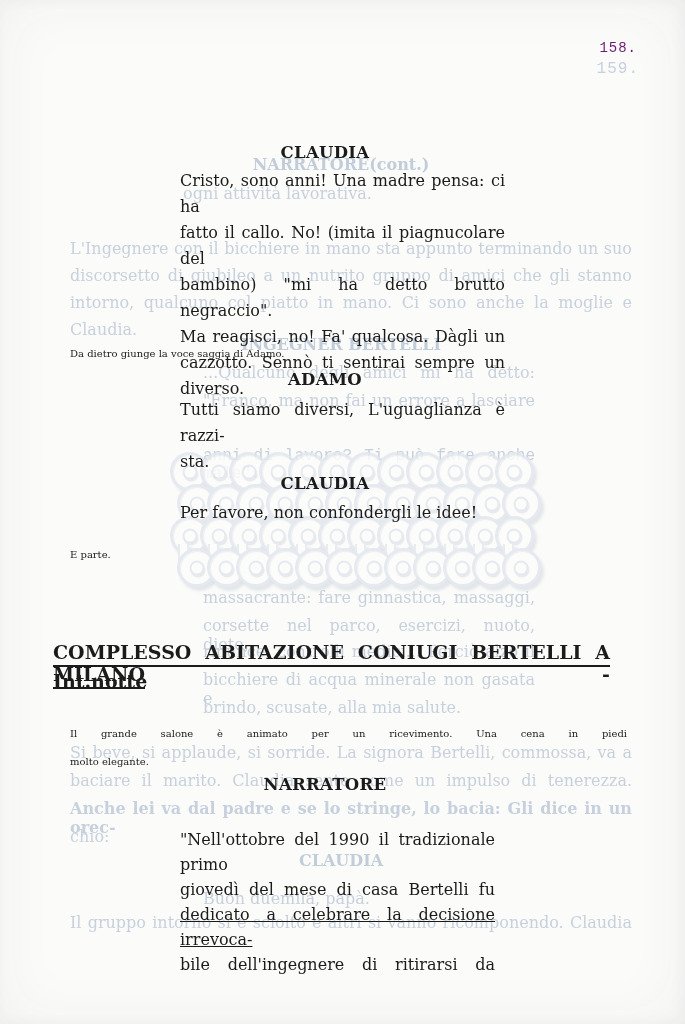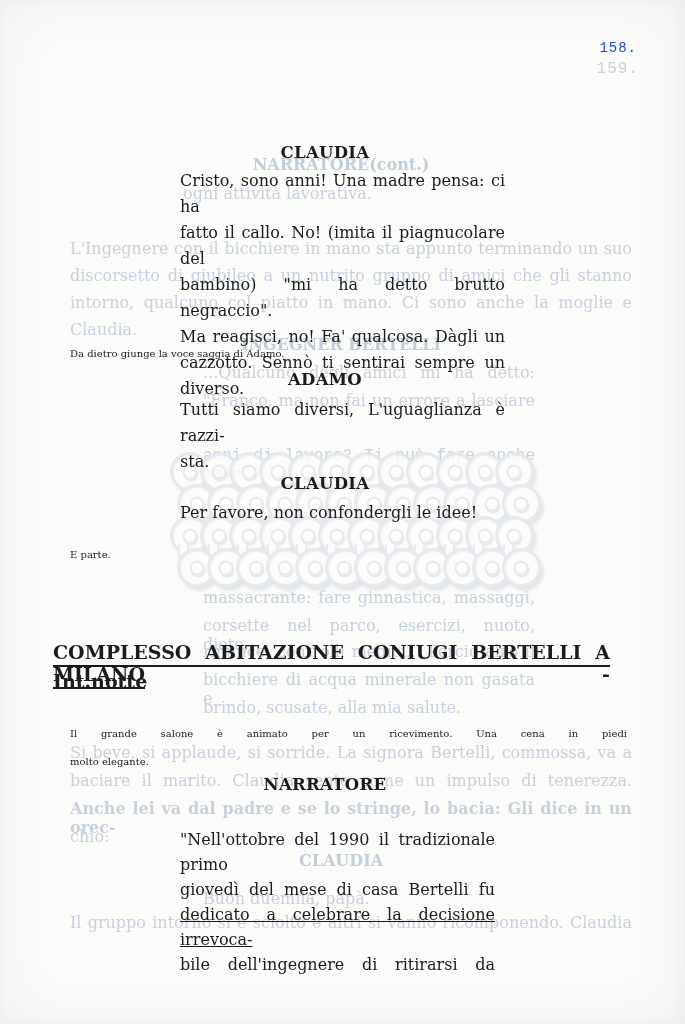--- a/index.html
+++ b/index.html
@@ -10,21 +10,21 @@
     overflow:hidden;
     font-family:"DejaVu Serif","Liberation Serif",serif;
     color:#1b1b1b;
   }
   .abs{position:absolute;}
   
   #ghost-layer{position:absolute;inset:0;z-index:1;}
   #watermark{position:absolute;left:168px;top:452px;width:370px;height:150px;z-index:2;opacity:.8;}
   #main-layer{position:absolute;inset:0;z-index:3;}
   
-  .pagenum{font-family:"Liberation Mono","DejaVu Sans Mono",monospace;font-size:14px;letter-spacing:1px;color:#1d4ed8;}
+  .pagenum{font-family:"Liberation Mono","DejaVu Sans Mono",monospace;font-size:14px;letter-spacing:1px;color:#701a75;}
   .cue{left:180px;width:290px;text-align:center;font-weight:bold;font-size:16.5px;letter-spacing:.3px;}
   .dcol{left:180px;width:325px;font-size:16px;}
   .dline{line-height:26px;}
   .jl{text-align:justify;text-align-last:justify;}
   .action{left:70px;width:557px;font-size:10px;line-height:28px;}
   .heading-line{left:53px;width:557px;font-weight:bold;font-size:19px;}
   .underlined{border-bottom:2.2px solid #1b1b1b;padding-bottom:2px;}
   
   .ghost{color:#c7d1dd;font-size:16px;filter:blur(.4px);}
   .ghost.bold{font-weight:bold;color:#c2cdda;}

